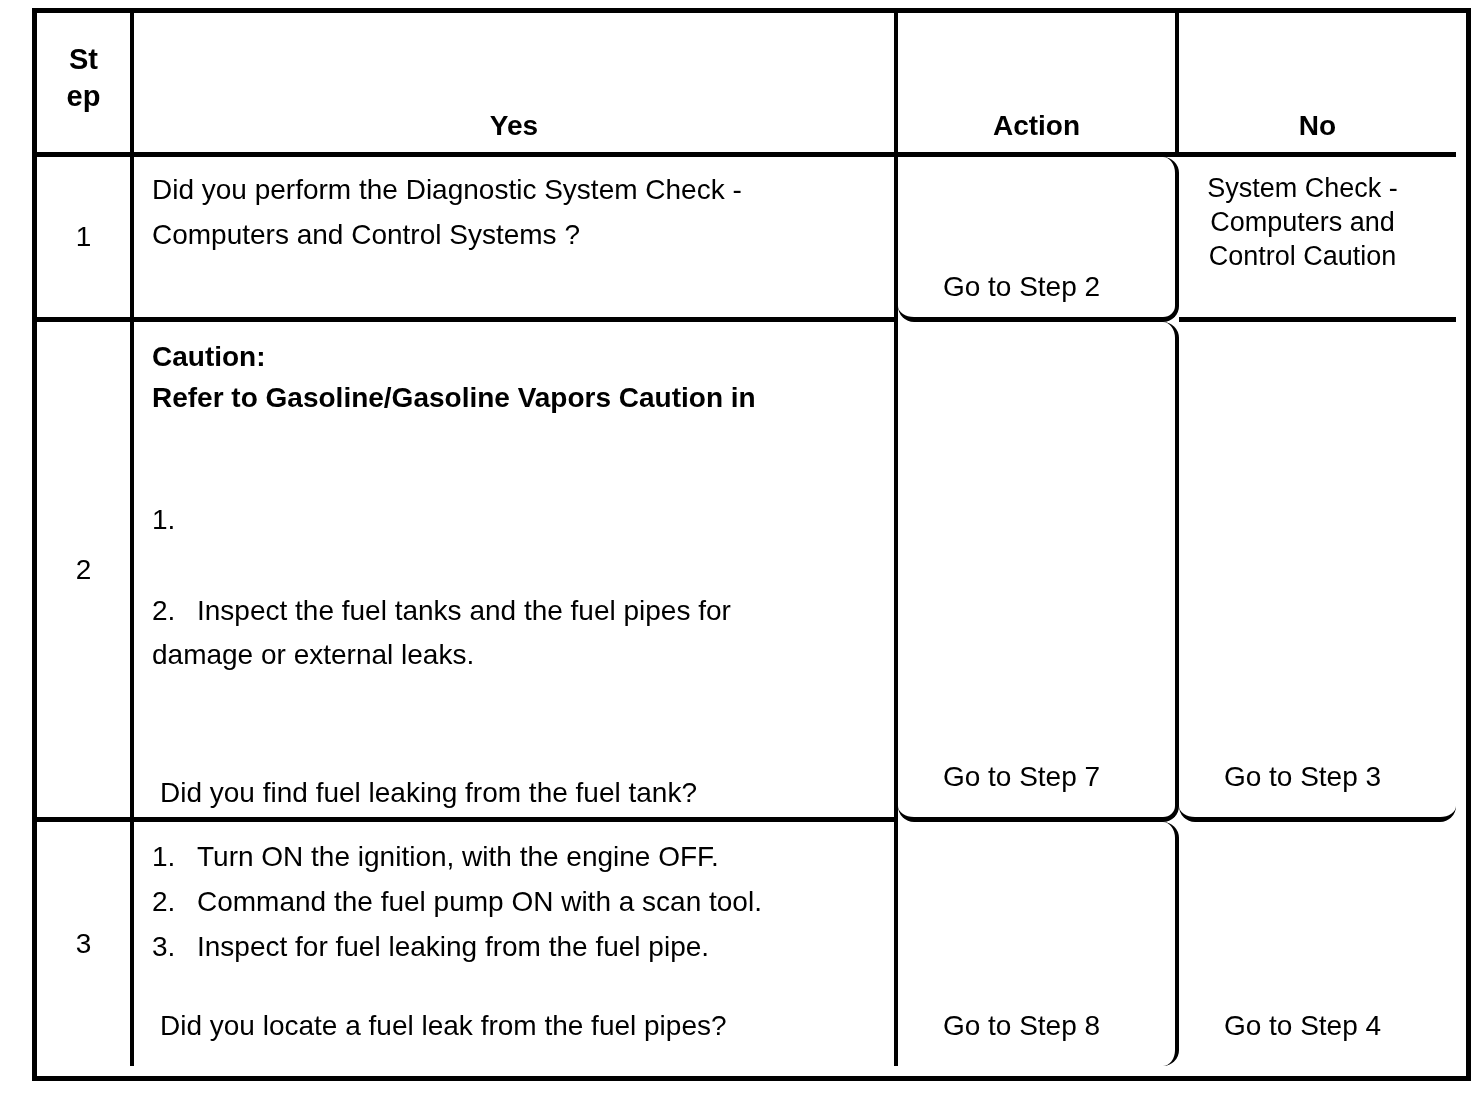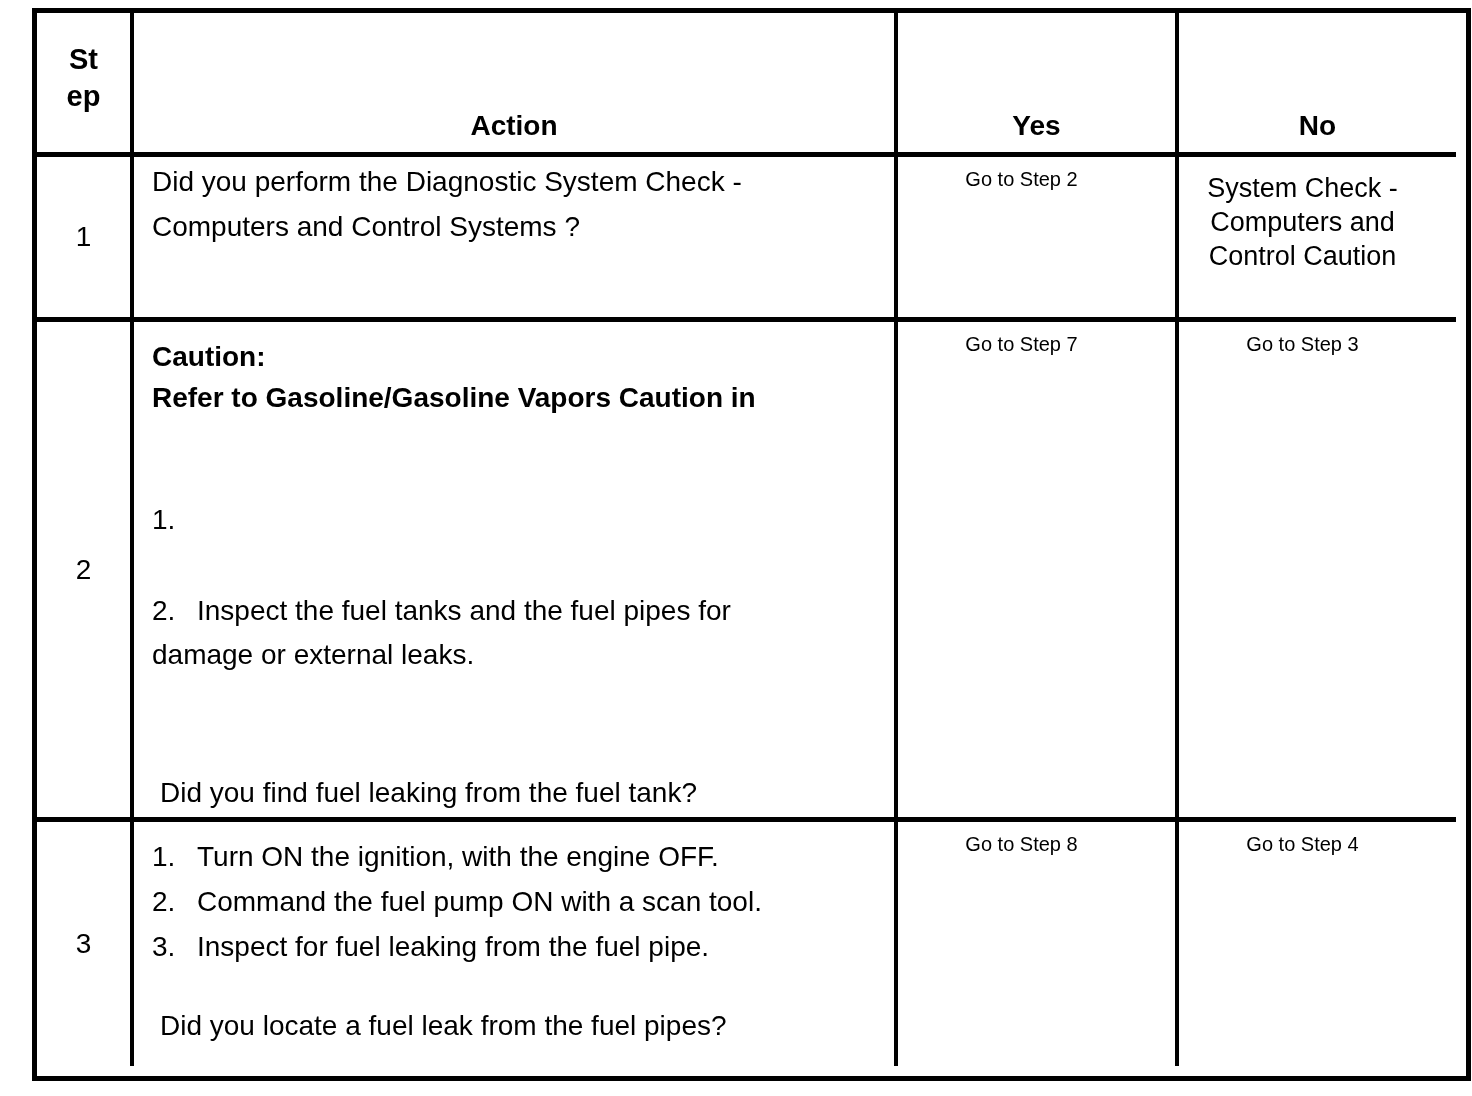--- a/index.html
+++ b/index.html
@@ -24,55 +24,55 @@
   
   .hcell{display:flex;align-items:flex-end;justify-content:center;
          font-weight:bold;font-size:28px;line-height:28px;padding-bottom:12px;}
   .hstep{flex-direction:column;align-items:center;line-height:37px;font-size:29px;padding-bottom:9px;}
 
   
   .stepcell{display:flex;align-items:center;justify-content:center;font-size:28px;}
 
   
   .action{font-size:28px;padding-left:18px;padding-right:10px;display:flex;flex-direction:column;}
-  .a1{padding-top:2px;}
+  .a1{padding-top:10px;}
   .a1 .line{line-height:45px;}
   .a2{padding-top:14px;padding-bottom:2px;}
   .a3{padding-top:12px;padding-bottom:18px;}
   .caution{font-weight:bold;line-height:41px;}
   .caution .ind{padding-left:5px;}
   .item{display:flex;line-height:44px;}
   .a3 .item{line-height:45px;}
   .item .num{flex:0 0 45px;width:45px;}
   .cont{line-height:44px;}
   .m1{margin-top:80px;}
   .m2{margin-top:47px;}
   .question{margin-top:auto;padding-left:8px;line-height:44px;}
 
   
-  .choice{display:flex;align-items:flex-start;justify-content:center;
-          font-size:20px;line-height:44px;padding-bottom:18px;padding-right:30px;}
+  .choice{display:flex;align-items:flex-end;justify-content:center;
+          font-size:28px;line-height:44px;padding-bottom:18px;padding-right:30px;border-radius:16px;}
   .choice.r1{padding-bottom:8px;}
   .nolist{display:flex;flex-direction:column;align-items:center;
           padding-top:14px;padding-right:30px;font-size:27px;line-height:34px;text-align:center;}
 </style>
 </head>
 <body>
 
 <div class="tbl">
 
   <div class="c vr hb hcell hstep">
     <span>St</span>
     <span>ep</span>
   </div>
   <div class="c vr hb hcell">
-    <span>Action</span>
+    <span>Yes</span>
   </div>
   <div class="c vr hb hcell">
-    <span>Yes</span>
+    <span>Action</span>
   </div>
   <div class="c hb hcell">
     <span>No</span>
   </div>
 
   <div class="c vr hb stepcell">
     <span>1</span>
   </div>
   <div class="c vr hb action a1">
     <div class="line">Did you perform the Diagnostic System Check -</div>

